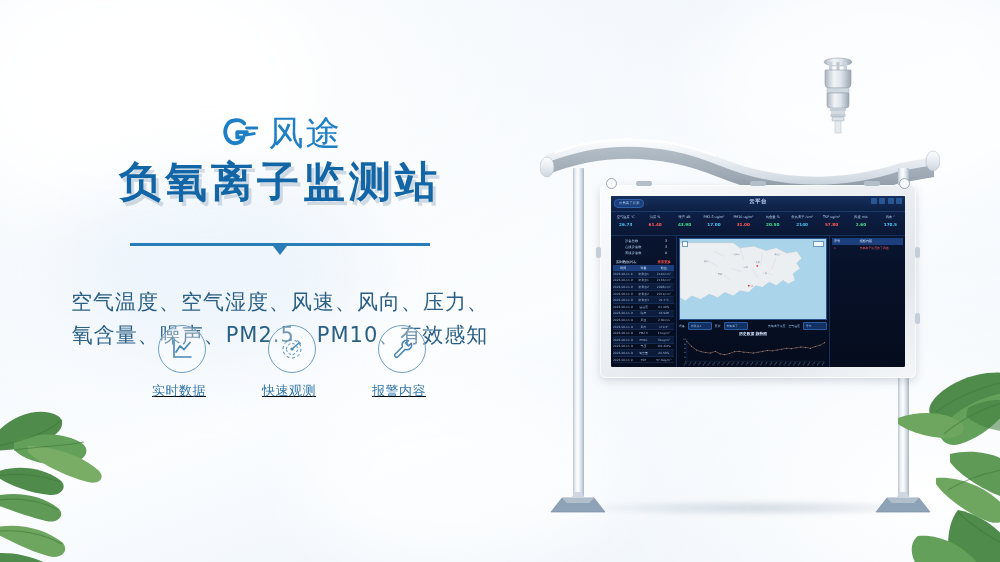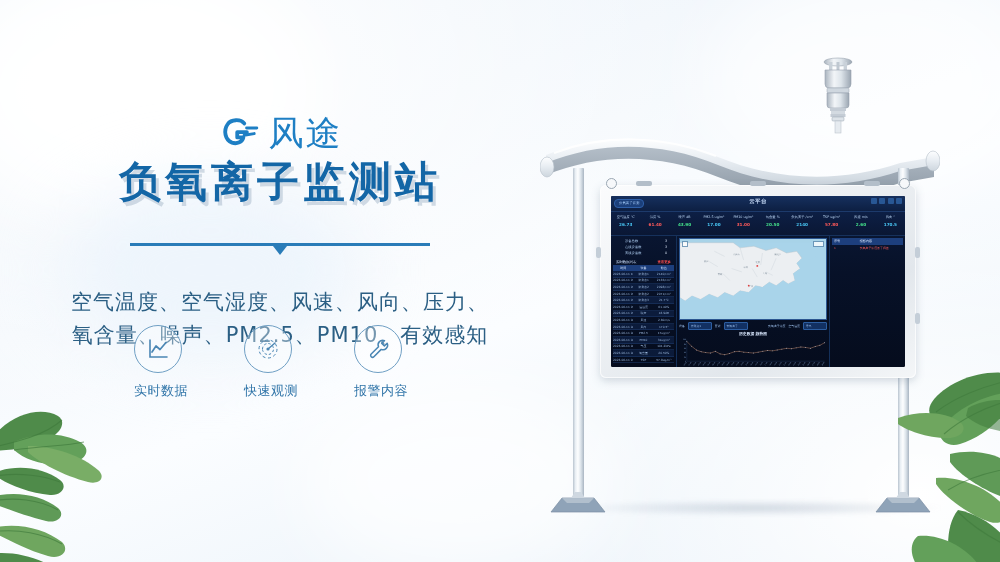--- a/index.html
+++ b/index.html
@@ -48,21 +48,21 @@
     position:absolute;left:0;right:0;top:258px;text-align:center;
     font-size:21px;color:#2b5f84;line-height:1.58;letter-spacing:1px;
     font-family:"DejaVu Sans","Liberation Sans",sans-serif;
     margin-top:28px;
   }
 
   .features{
     position:absolute;left:0;right:0;top:325px;
     display:flex;justify-content:center;gap:38px;
   }
-  .feature{width:72px;display:flex;flex-direction:column;align-items:flex-start;}
+  .feature{width:72px;display:flex;flex-direction:column;align-items:flex-end;text-decoration:underline;}
   .feature-circle{
     width:46px;height:46px;border-radius:50%;
     border:1.6px solid #6f9fc4;
     display:flex;align-items:center;justify-content:center;
     background:rgba(255,255,255,.35);
   }
   .feature-label{
     margin-top:9px;font-size:13px;color:#2f74a8;letter-spacing:.5px;
     white-space:nowrap;
     font-family:"DejaVu Sans","Liberation Sans",sans-serif;

